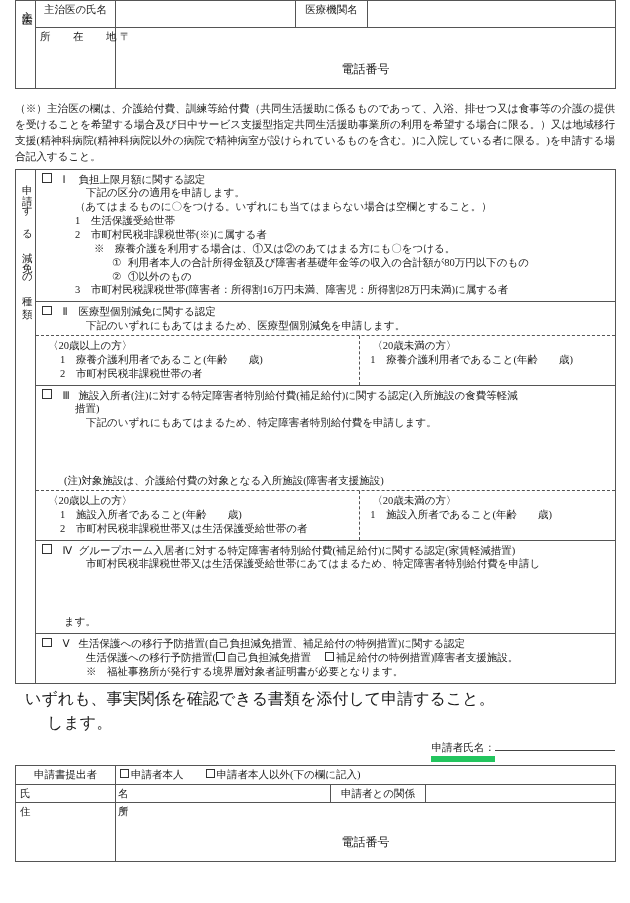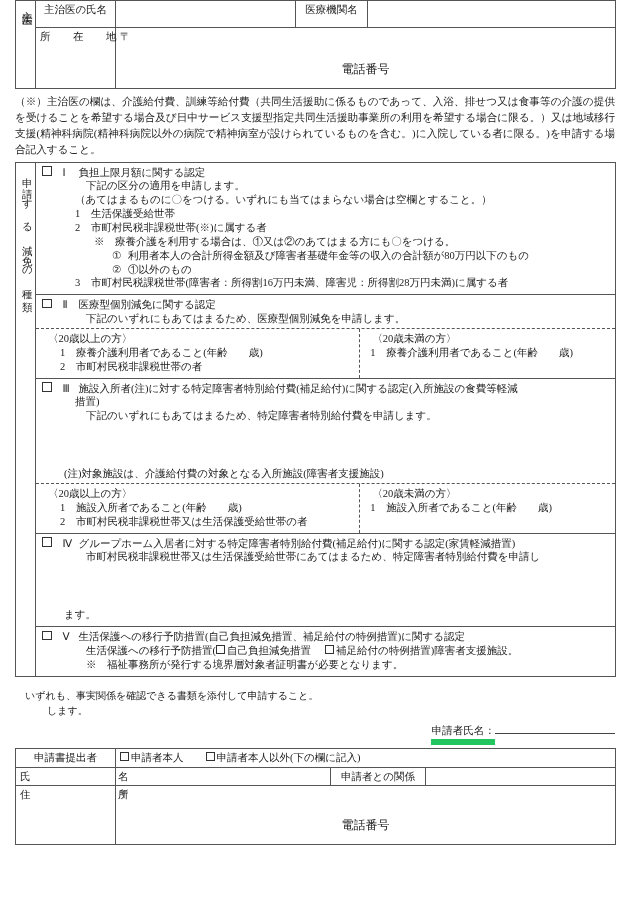--- a/index.html
+++ b/index.html
@@ -62,21 +62,21 @@
   .spread-wide { letter-spacing: 6px; padding-left: 6px; }
   .postal { font-size: 10.5px; }
   .tel-center {
     text-align: center;
     padding-top: 18px;
     font-size: 12px;
   }
 
   
   .note {
-    margin: 5px 15px 4px 15px;
+    margin: 12px 15px 4px 15px;
     width: 600px;
     font-size: 10.6px;
     line-height: 1.5;
     text-align: justify;
     text-justify: inter-character;
   }
 
   
   .cat-table { margin-top: 2px; }
   .cat-table td { padding: 0; }
@@ -137,23 +137,23 @@
     box-sizing: border-box;
   }
   .twocol .left { width: 56%; border-right: 1px dashed #555; }
   .twocol .right { width: 44%; }
   .sub-hd { padding-left: 6px; }
   .sub-it { padding-left: 18px; }
   .sub-it-r { padding-left: 4px; }
 
   
   .after {
-    margin: 11px 15px 0 15px;
+    margin: 3px 15px 0 15px;
     width: 600px;
-    font-size: 10px;
+    font-size: 16px;
     line-height: 1.5;
   }
   .after .ln1 { padding-left: 10px; }
   .after .ln2 { padding-left: 10px; text-indent: 0; }
   .after .ln2b { padding-left: 32px; }
 
   .applicant-name {
     text-align: right;
     margin: 6px 15px 3px 15px;
     width: 600px;

